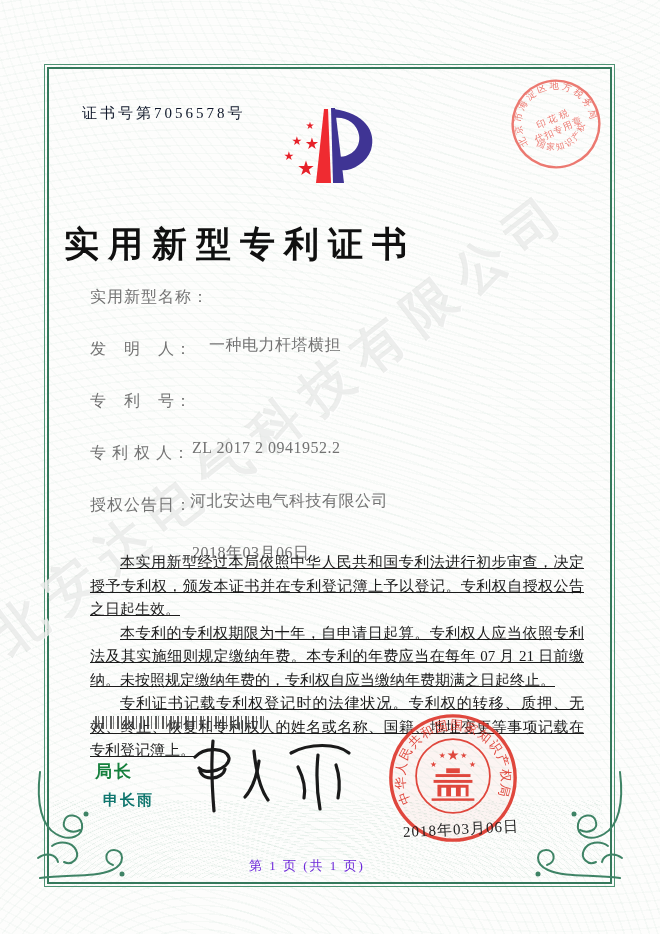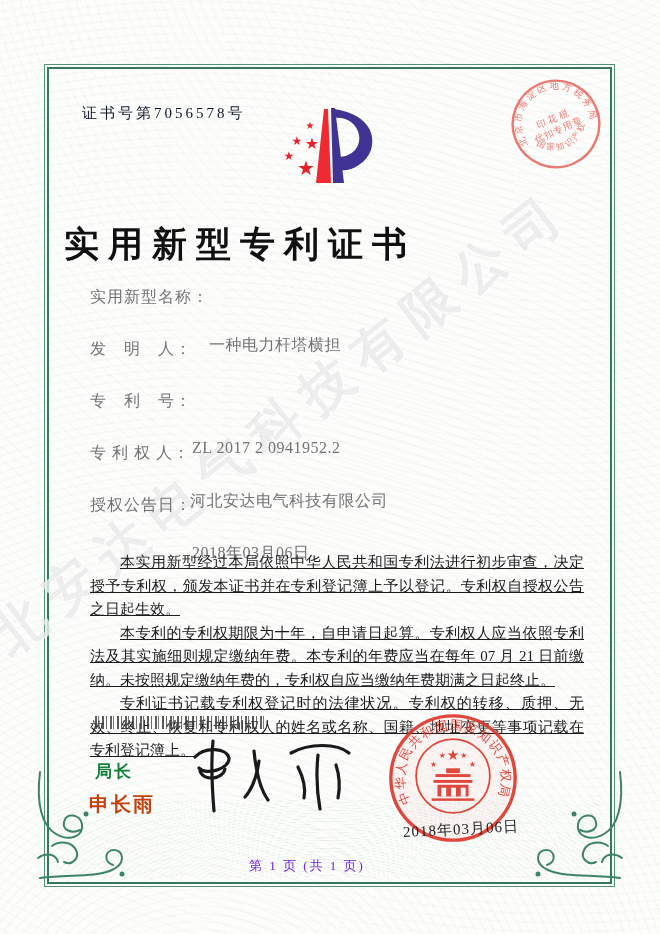--- a/index.html
+++ b/index.html
@@ -53,21 +53,21 @@
   .paragraphs p{margin:0;text-indent:2em;text-decoration:underline;}
   
   .barcode{
     left:95px;top:716px;width:170px;height:13px;opacity:.8;z-index:2;
     background:repeating-linear-gradient(90deg,
       #3a3a3a 0 2px,transparent 2px 3px,#5a5a5a 3px 4px,transparent 4px 7px,
       #303030 7px 9px,transparent 9px 11px,#4a4a4a 11px 12px,transparent 12px 15px);
   }
   
   .signer-title{left:95px;top:760px;font-family:"Liberation Sans","DejaVu Sans",sans-serif;font-weight:600;font-size:17px;letter-spacing:2px;color:#15803d;z-index:2;}
-  .signer-name{left:89px;top:791px;font-family:"Liberation Sans","DejaVu Sans",sans-serif;font-weight:600;font-size:20px;letter-spacing:2px;color:#c2410c;z-index:2;}
+  .signer-name{left:103px;top:791px;font-family:"Liberation Sans","DejaVu Sans",sans-serif;font-weight:600;font-size:15px;letter-spacing:2px;color:#0f766e;z-index:2;}
   .signature{left:175px;top:731px;width:198px;height:90px;z-index:2;}
   
   .seal-main{left:385px;top:710px;width:136px;height:136px;z-index:3;opacity:.9;}
   .seal-date{left:403px;top:820px;font-size:15px;letter-spacing:1px;color:#1d1d1d;transform:rotate(-3deg);z-index:4;}
   .seal-tax{left:509px;top:77px;width:94px;height:94px;transform:rotate(-24deg);opacity:.78;z-index:2;}
   
   .footer{left:47px;top:857px;width:520px;text-align:center;font-size:13px;letter-spacing:2px;color:#6d28d9;z-index:2;}
   .flourish{z-index:2;pointer-events:none;}
 </style>
 </head>

